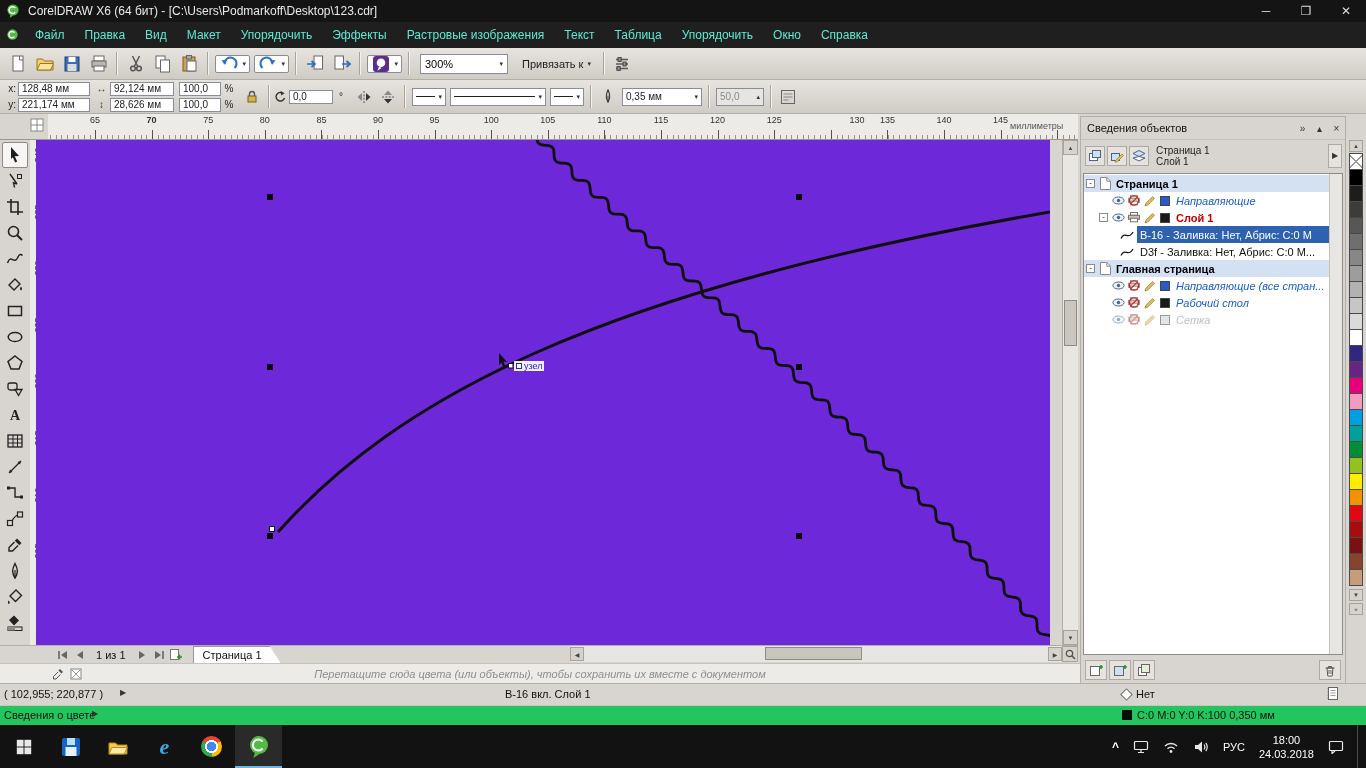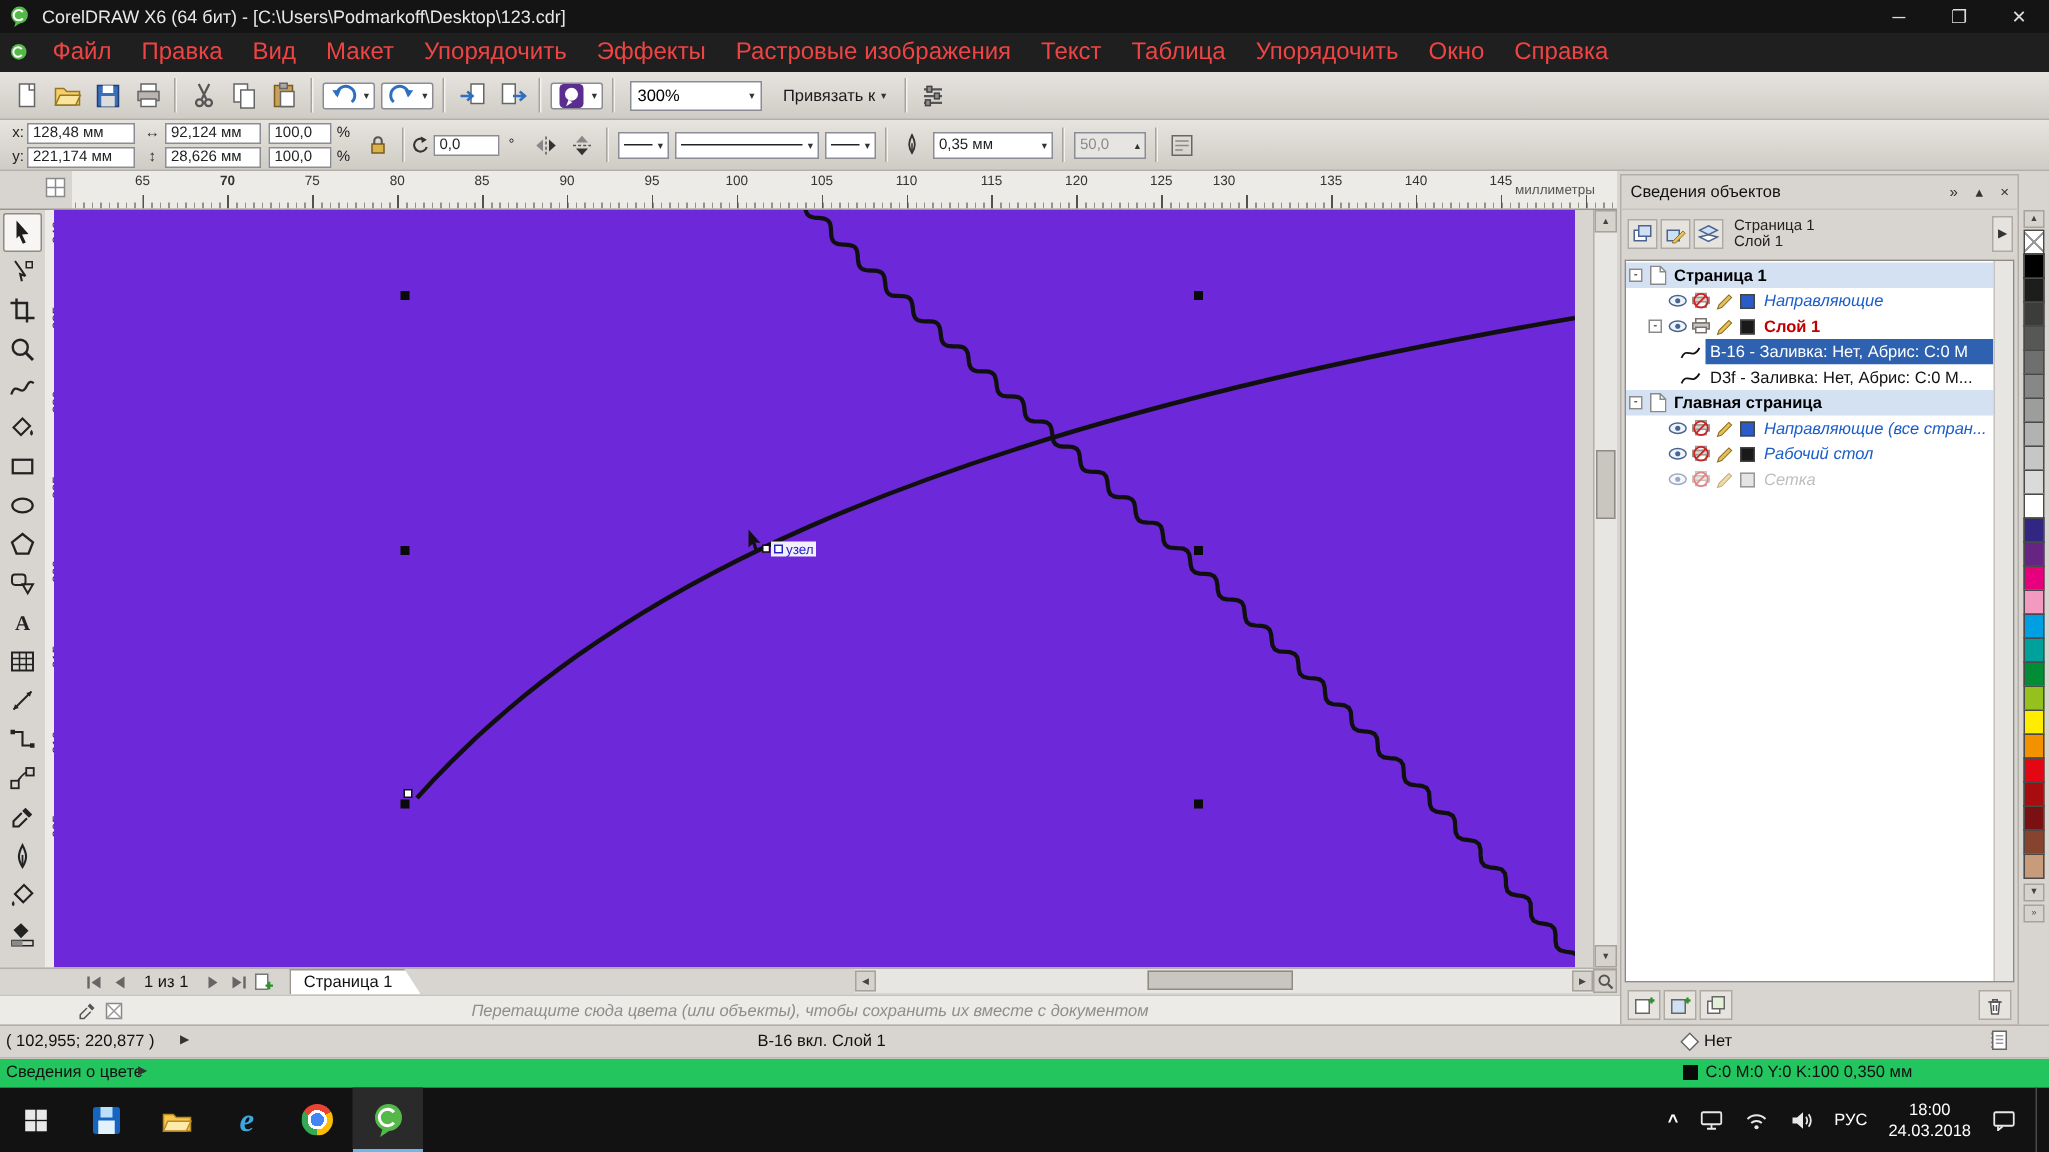--- a/index.html
+++ b/index.html
@@ -6,21 +6,21 @@
 html,body{width:1366px;height:768px;overflow:hidden}
 body{position:relative;font-family:"Liberation Sans",sans-serif;background:#d8d5d0;font-size:11px}
 button{font:inherit;background:none;border:none;padding:0}
 svg{display:block}
 
 #titlebar{position:absolute;left:0;top:0;width:1366px;height:22px;background:#141414;color:#e9e9e9;display:flex;align-items:center;font-size:12px}
 #titlebar .appic{margin:0 8px 0 6px}
 #titlebar .wbtns{margin-left:auto;display:flex;height:100%}
 .wbtn{width:40px;display:flex;align-items:center;justify-content:center;color:#ddd;font-size:12px}
 
-#menubar{position:absolute;left:0;top:22px;width:1366px;height:26px;background:#1f1f1f;color:#ef4444;display:flex;align-items:center;font-size:16px}
+#menubar{position:absolute;left:0;top:22px;width:1366px;height:26px;background:#1f1f1f;color:#5eead4;display:flex;align-items:center;font-size:12px}
 #menubar .appic{margin:0 6px 0 6px}
 .mitem{padding:0 10px;height:26px;display:flex;align-items:center;cursor:default}
 
 .toolbar{position:absolute;left:0;width:1366px;background:linear-gradient(#e7e4df,#cfccc6);border-bottom:1px solid #b2aea8;display:flex;align-items:center}
 #toolbar1{top:48px;height:32px;padding-left:4px}
 #toolbar2{top:80px;height:34px;padding-left:6px;font-size:10px;color:#222}
 .tbtn{width:27px;height:26px;display:flex;align-items:center;justify-content:center;border-radius:2px}
 .tbtn.dd{width:35px}
 .caret{font-size:7px;color:#333;margin-left:1px}
 .sep{width:2px;height:23px;border-left:1px solid #a8a49d;border-right:1px solid #f4f2ee;margin:0 4px;flex:none}
@@ -400,21 +400,21 @@
     <div class="hnum" style="left: 216.8px;">80</div>
     <div class="hnum" style="left: 273.4px;">85</div>
     <div class="hnum" style="left: 330px;">90</div>
     <div class="hnum" style="left: 386.6px;">95</div>
     <div class="hnum" style="left: 443.2px;">100</div>
     <div class="hnum" style="left: 499.8px;">105</div>
     <div class="hnum" style="left: 556.4px;">110</div>
     <div class="hnum" style="left: 613px;">115</div>
     <div class="hnum" style="left: 669.6px;">120</div>
     <div class="hnum" style="left: 726.2px;">125</div>
-    <div class="hnum" style="left: 768px;">130</div>
+    <div class="hnum" style="left: 809px;">130</div>
     <div class="hnum" style="left: 839.4px;">135</div>
     <div class="hnum" style="left: 896px;">140</div>
     <div class="hnum" style="left: 952.6px;">145</div>
   </div>
 <div id="vruler">
   <div class="min"></div>
     <div class="maj"></div>
   <span id="vunit">миллиметры</span>
 <div class="vnum" style="top: 10px;">240</div>
     <div class="vnum" style="top: 66.6px;">235</div>

